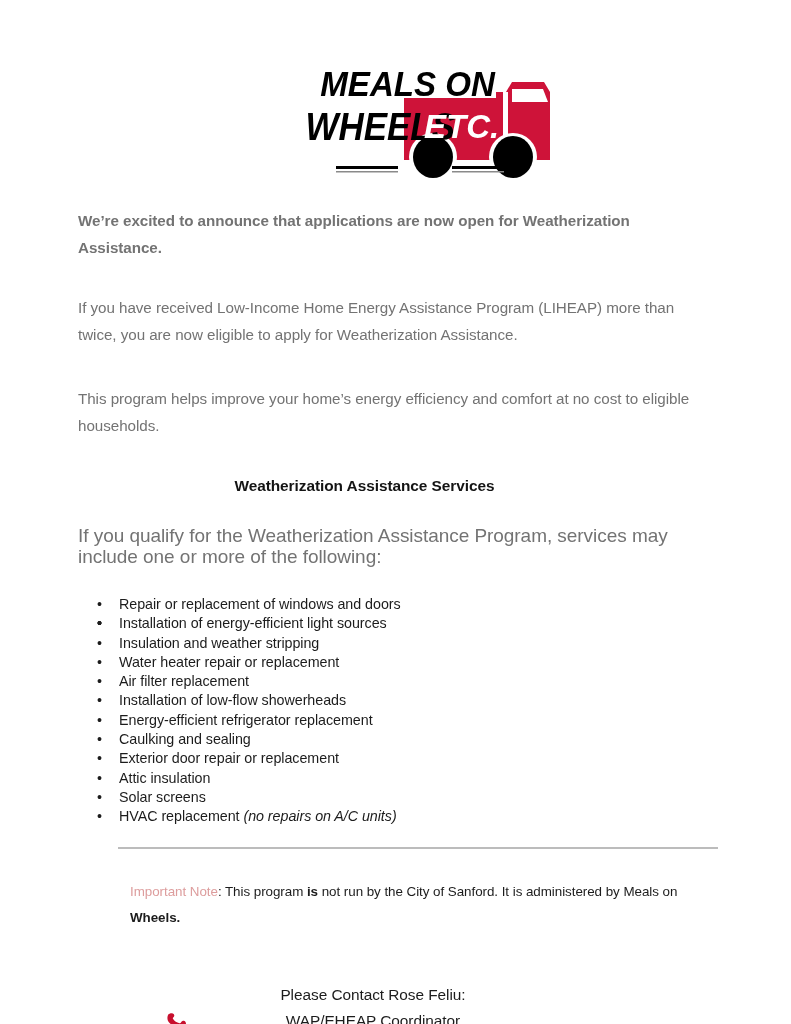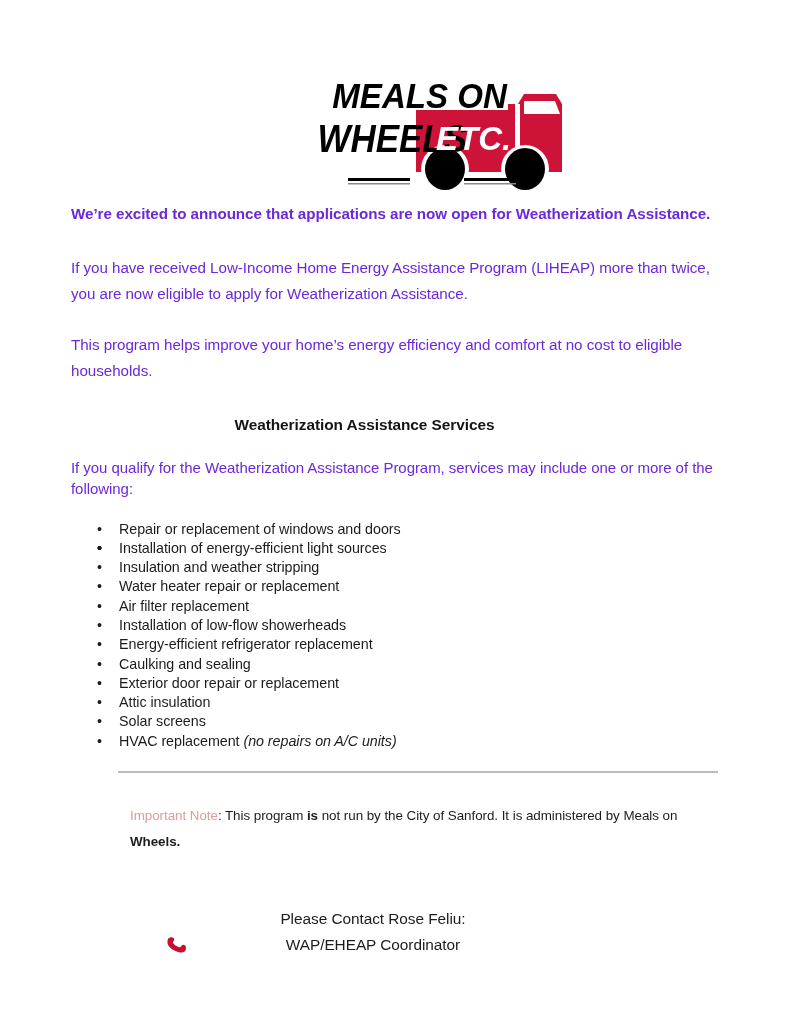--- a/index.html
+++ b/index.html
@@ -15,21 +15,21 @@
     color: #1a1a1a;
     position: relative;
     overflow: hidden;
   }
 
   .page {
     width: 791px;
     height: 1024px;
     position: relative;
     background: #fff;
-    padding: 16px;
+    padding: 4px;
   }
 
   
   .logo-block {
     width: 100%;
     height: 200px;
     position: relative;
   }
   .logo-wrap {
     position: absolute;
@@ -42,25 +42,25 @@
 
   
   .content {
     position: absolute;
     left: 0;
     top: 200px;
     width: 791px;
   }
 
   p.body-para {
-    margin: 1px;
+    margin: 8px;
     padding: 0 72px 0 70px;
     font-size: 15.2px;
     line-height: 26.5px;
-    color: #6d28d9;
+    color: #737373;
     letter-spacing: -0.05px;
   }
   p.lead {
     font-weight: bold;
     margin-bottom: 0;
   }
 
   .gap-22 { height: 22px; }
   .gap-20 { height: 20px; }
   .gap-26 { height: 26px; }
@@ -200,21 +200,21 @@
     <div class="gap-22"></div>
 
     <p class="body-para">This program helps improve your home’s energy efficiency and comfort at no cost to eligible households.</p>
 
     <div class="gap-26"></div>
 
     <h2 class="section-heading">Weatherization Assistance Services</h2>
 
     <div class="gap-18"></div>
 
-    <p class="body-para" style="font-size:15px;line-height:21px;">If you qualify for the Weatherization Assistance Program, services may include one or more of the following:</p>
+    <p class="body-para" style="font-size:19px;line-height:21px;">If you qualify for the Weatherization Assistance Program, services may include one or more of the following:</p>
 
     <div class="gap-20"></div>
 
     <ul class="services">
         <li><span class="bullet-dot">•</span><span>Repair or replacement of windows and doors</span></li>
         <li><span class="bullet-dot">•</span></li>
         <li><span class="bullet-dot">•</span></li>
         <li><span class="bullet-dot">•</span><span>Installation of energy-efficient light sources</span></li>
         <li><span class="bullet-dot">•</span><span>Insulation and weather stripping</span></li>
         <li><span class="bullet-dot">•</span><span>Water heater repair or replacement</span></li>

